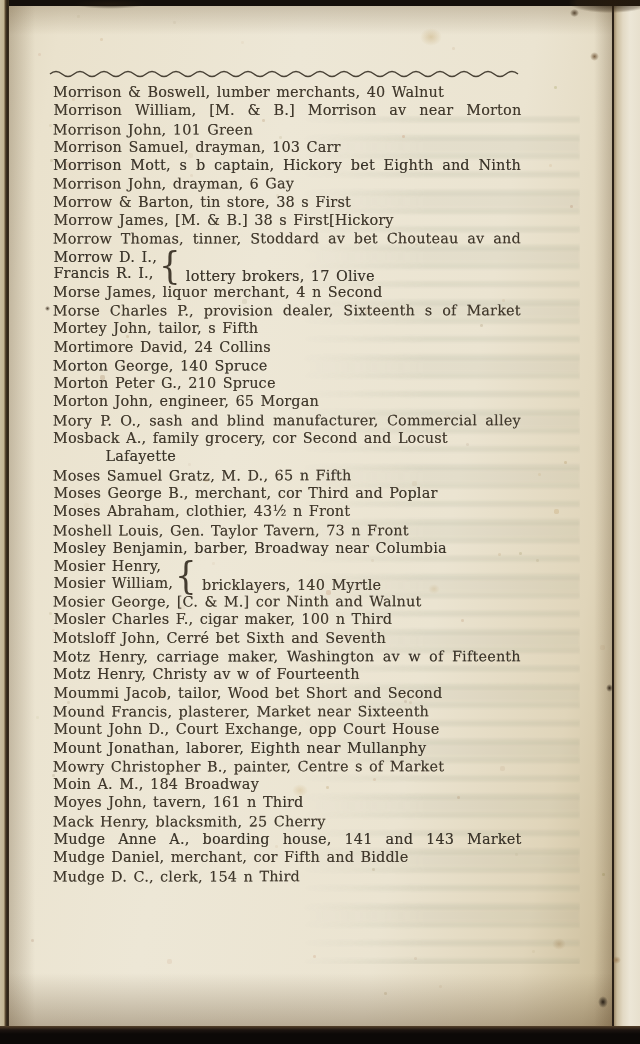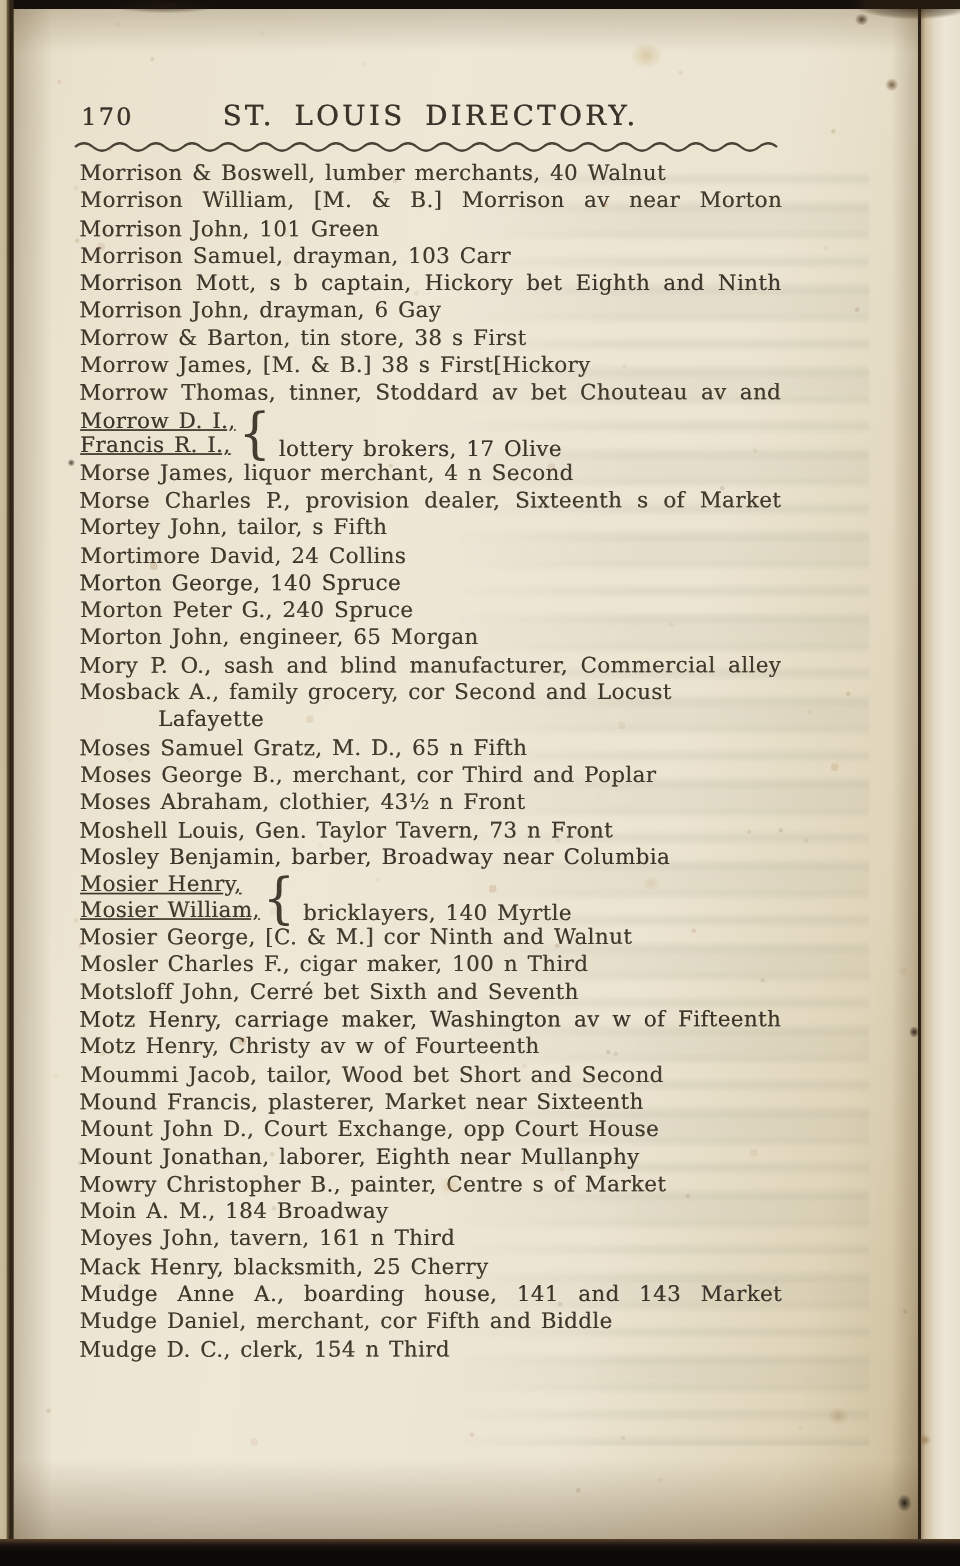--- a/index.html
+++ b/index.html
@@ -69,43 +69,39 @@
   .entries{margin-top:5px;font-size:14.3px;line-height:18.3px;letter-spacing:.25px;word-spacing:1.6px;
     text-shadow:.25px 0 0 rgba(64,56,44,.55);}
   .entry{white-space:normal;}
   .entry.justify{text-align:justify;text-align-last:justify;}
   .entry.indent{padding-left:52px;}
   .entry.catchword-line{display:flex;}
   .entries > div:nth-child(2n){transform:translate(.4px,.2px);}
   .entries > div:nth-child(3n){transform:translate(-.2px,.35px) rotate(-.05deg);}
   .entries > div:nth-child(5n){color:#3a342a;}
   .brace-group{display:flex;align-items:center;height:35px;}
-  .brace-names{line-height:16.6px;text-decoration:underline;}
+  .brace-names{line-height:16.6px;}
   .brace-glyph{font-size:34px;font-weight:400;line-height:30px;margin:0 5px 0 2px;color:#443c30;
     transform:scaleY(1.08);text-shadow:none;}
   .brace-shared{padding-bottom:2px;margin-top:24px;}
 </style>
 </head>
 <body>
 
 <div class="paper">
   <div class="paper-top-shade"></div>
   <div class="paper-left-shade"></div>
   <div class="paper-bottom-shade"></div>
   <div class="fold"></div>
 </div>
 <div class="next-page"></div>
 
 <div class="bleed"></div>
 
 <div class="content">
-  <div class="header">
-    <span class="pageno">170</span>
-    <span class="title">ST. LOUIS DIRECTORY.</span>
-  </div>
   <svg id="wavy" width="474" height="10">
     <path d="M1 6 q6 -5 12 0 t12 0 t12 0 t12 0 t12 0 t12 0 t12 0 t12 0 t12 0 t12 0 t12 0 t12 0 t12 0 t12 0 t12 0 t12 0 t12 0 t12 0 t12 0 t12 0 t12 0 t12 0 t12 0 t12 0 t12 0 t12 0 t12 0 t12 0 t12 0 t12 0 t12 0 t12 0 t12 0 t12 0 t12 0 t12 0 t12 0 t12 0 t12 0" fill="none" stroke="#494236" stroke-width="1.5"></path>
   </svg>
   <div class="entries">
       <div class="entry">Morrison &amp; Boswell, lumber merchants, 40 Walnut</div>
       <div class="entry justify">Morrison William, [M. &amp; B.] Morrison av near Morton</div>
       <div class="entry">Morrison John, 101 Green</div>
       <div class="entry">Morrison Samuel, drayman, 103 Carr</div>
       <div class="entry justify">Morrison Mott, s b captain, Hickory bet Eighth and Ninth</div>
       <div class="entry">Morrison John, drayman, 6 Gay</div>
@@ -121,21 +117,21 @@
           <div>Francis R. I.,</div>
         </div>
         <span class="brace-glyph">{</span>
         <span class="brace-shared">lottery brokers, 17 Olive</span>
       </div>
       <div class="entry">Morse James, liquor merchant, 4 n Second</div>
       <div class="entry justify">Morse Charles P., provision dealer, Sixteenth s of Market</div>
       <div class="entry">Mortey John, tailor, s Fifth</div>
       <div class="entry">Mortimore David, 24 Collins</div>
       <div class="entry">Morton George, 140 Spruce</div>
-      <div class="entry">Morton Peter G., 240 Spruce</div>
+      <div class="entry">Morton Peter G., 210 Spruce</div>
       <div class="entry">Morton John, engineer, 65 Morgan</div>
       <div class="entry justify">Mory P. O., sash and blind manufacturer, Commercial alley</div>
       <div class="entry">Mosback A., family grocery, cor Second and Locust</div>
       <div class="entry indent">Lafayette</div>
       <div class="entry">Moses Samuel Gratz, M. D., 65 n Fifth</div>
       <div class="entry">Moses George B., merchant, cor Third and Poplar</div>
       <div class="entry">Moses Abraham, clothier, 43½ n Front</div>
       <div class="entry">Moshell Louis, Gen. Taylor Tavern, 73 n Front</div>
       <div class="entry">Mosley Benjamin, barber, Broadway near Columbia</div>
       <div class="entry brace-group">

